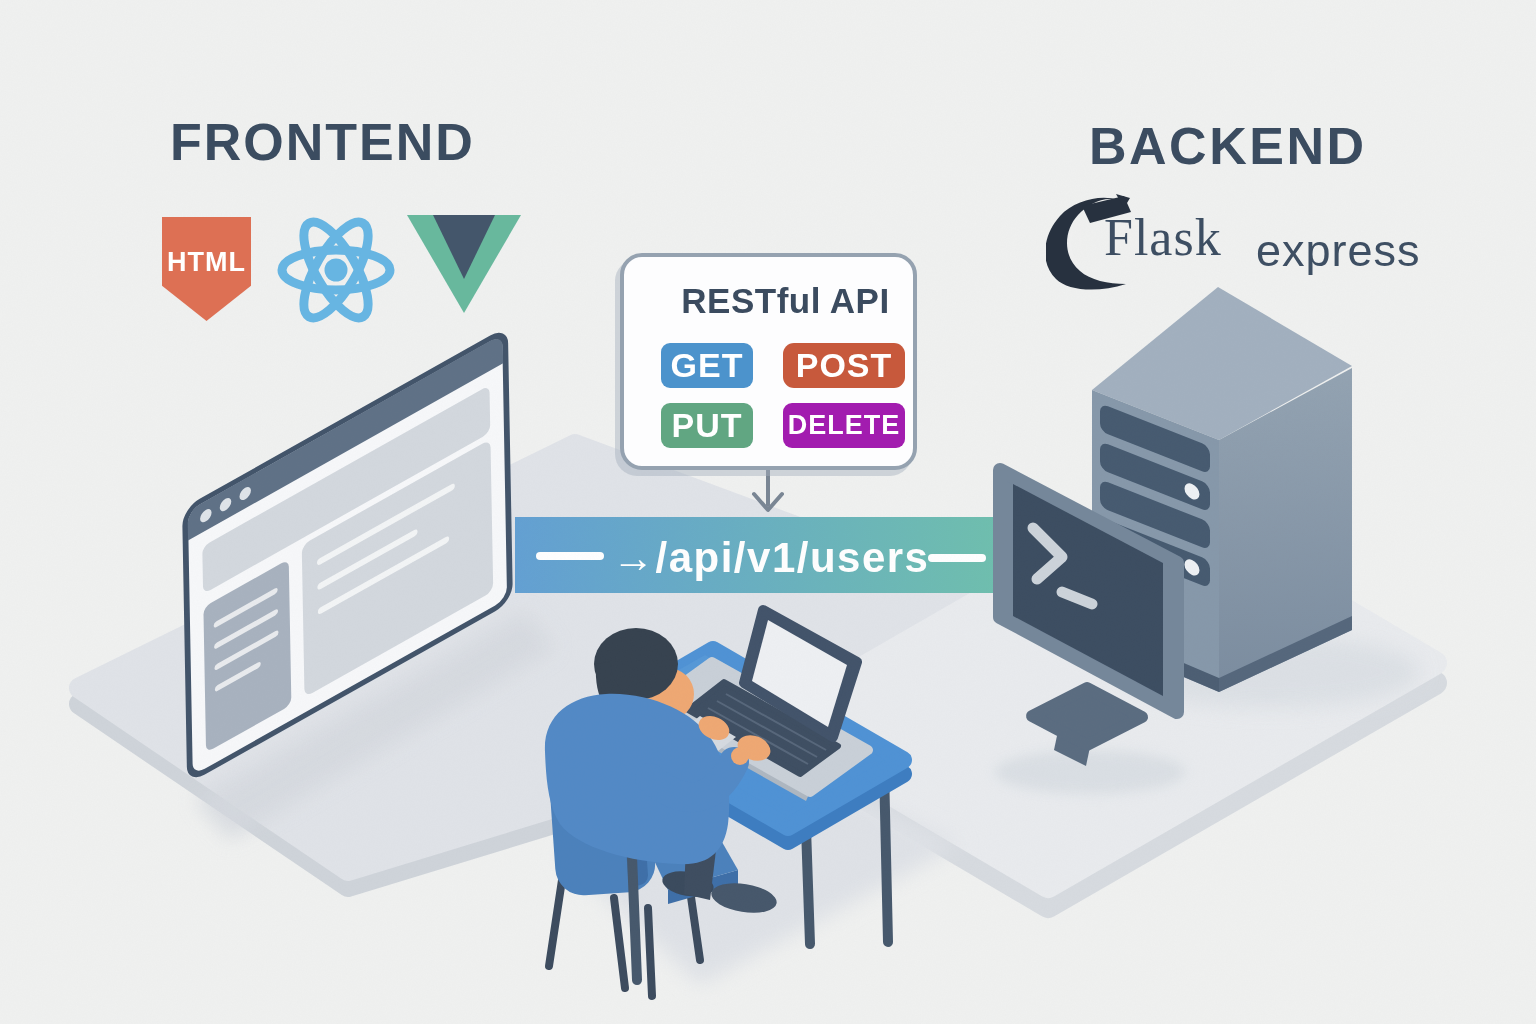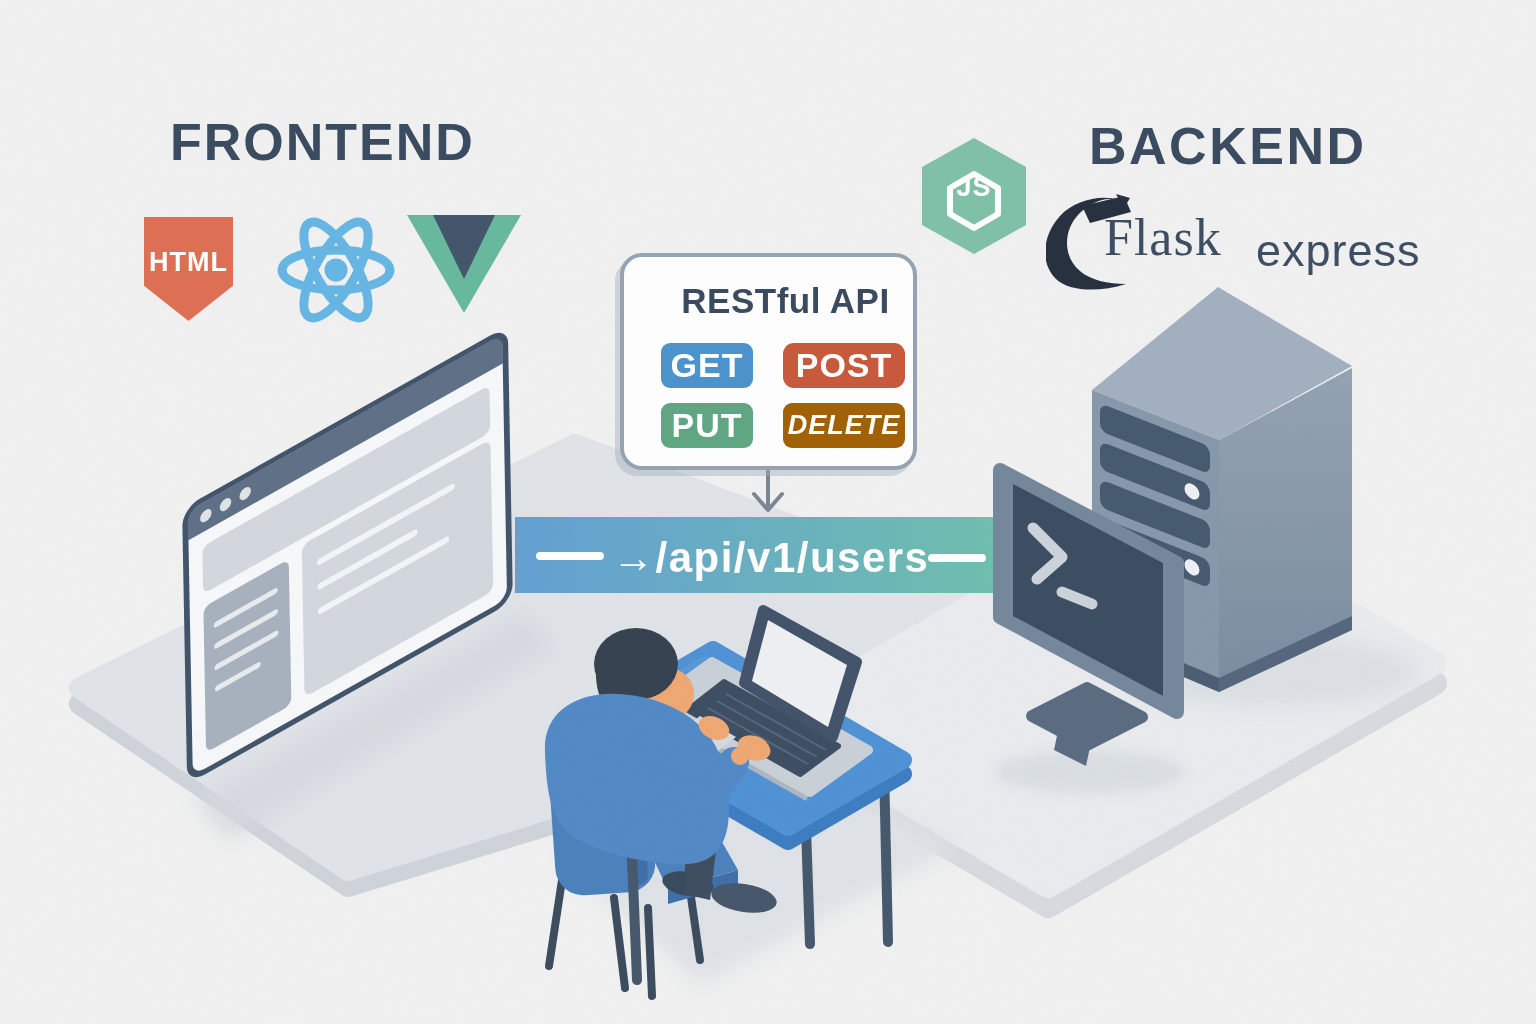--- a/index.html
+++ b/index.html
@@ -18,21 +18,21 @@
   .scene{position:absolute;left:0;top:0;}
   
   .big-title{
     position:absolute;color:var(--ink);font-weight:700;font-size:52px;
     letter-spacing:2px;line-height:1;
   }
   #frontend-title{left:170px;top:116px;}
   #backend-title{left:1089px;top:120px;letter-spacing:2.5px;}
   
   .html-badge{
-    position:absolute;left:144px;top:217px;width:89px;height:104px;
+    position:absolute;left:162px;top:217px;width:89px;height:104px;
     background:var(--html-color);
     clip-path:polygon(0 0,100% 0,100% 66%,50% 100%,0 66%);
     display:flex;align-items:center;justify-content:center;
   }
   .html-badge span{color:#fff;font-weight:700;font-size:27px;letter-spacing:1px;margin-top:-14px;}
   .logo-abs{position:absolute;}
   #react-logo{left:276px;top:214px;}
   #vue-logo{left:407px;top:215px;}
   
   #node-logo{left:922px;top:138px;width:104px;height:116px;}
@@ -260,41 +260,34 @@
       <ellipse cx="60" cy="56" rx="54" ry="20" transform="rotate(-60 60 56)"></ellipse>
     </g>
     <circle class="react-dot" cx="60" cy="56" r="11.5"></circle>
   </svg>
 
   <svg class="logo-abs" id="vue-logo" width="114" height="100" viewBox="0 0 114 100">
     <polygon class="vue-outer" points="0,0 114,0 57,98"></polygon>
     <polygon class="vue-inner" points="26,0 88,0 57,64"></polygon>
   </svg>
 
-  <div class="logo-abs" id="node-logo" style="position:absolute;">
-    <svg width="104" height="116" viewBox="0 0 104 116">
-      <polygon class="node-hex" points="52,0 104,29 104,87 52,116 0,87 0,29"></polygon>
-      <polygon points="52,36 76,50 76,76 52,90 28,76 28,50" fill="none" stroke="#ffffff" stroke-width="6" stroke-linejoin="round"></polygon>
-    </svg>
-    <span class="node-label">JS</span>
-  </div>
 
   <svg class="logo-abs" id="flask-horn" width="96" height="100" viewBox="0 0 96 100">
     <path d="M72,8 C56,2 28,8 14,24 C-4,44 -6,72 10,87 C22,99 52,101 80,92 C62,92 44,88 34,79 C16,64 18,38 32,23 C42,12 57,4 72,8 Z" fill="#27313f"></path>
     <path d="M36,14 L78,4 L85,20 L44,31 Z" fill="#27313f"></path>
     <path d="M70,2 L84,6 L78,16 Z" fill="#27313f"></path>
     <path d="M26,40 C22,52 24,64 32,72" stroke="#f0f1f0" stroke-width="3" fill="none" opacity=".55"></path>
     <path d="M38,30 C32,42 32,58 40,68" stroke="#f0f1f0" stroke-width="2" fill="none" opacity=".4"></path>
   </svg>
   <div class="flask-text">Flask</div>
   <div class="express-text">express</div>
 
   <div class="api-box">
     <h2>RESTful API</h2>
     <div class="badges">
         <span class="badge" style="background: rgb(76, 147, 204);">GET</span>
         <span class="badge" style="background: rgb(199, 89, 60); border-radius: 11px;">POST</span>
         <span class="badge" style="background: rgb(97, 166, 130);">PUT</span>
-        <span class="badge" style="background: #a16207; font-style: italic;">DELETE</span>
+        <span class="badge" style="background: #a21caf;">DELETE</span>
       </div>
   </div>
 
 </div>
 
 </body></html>

